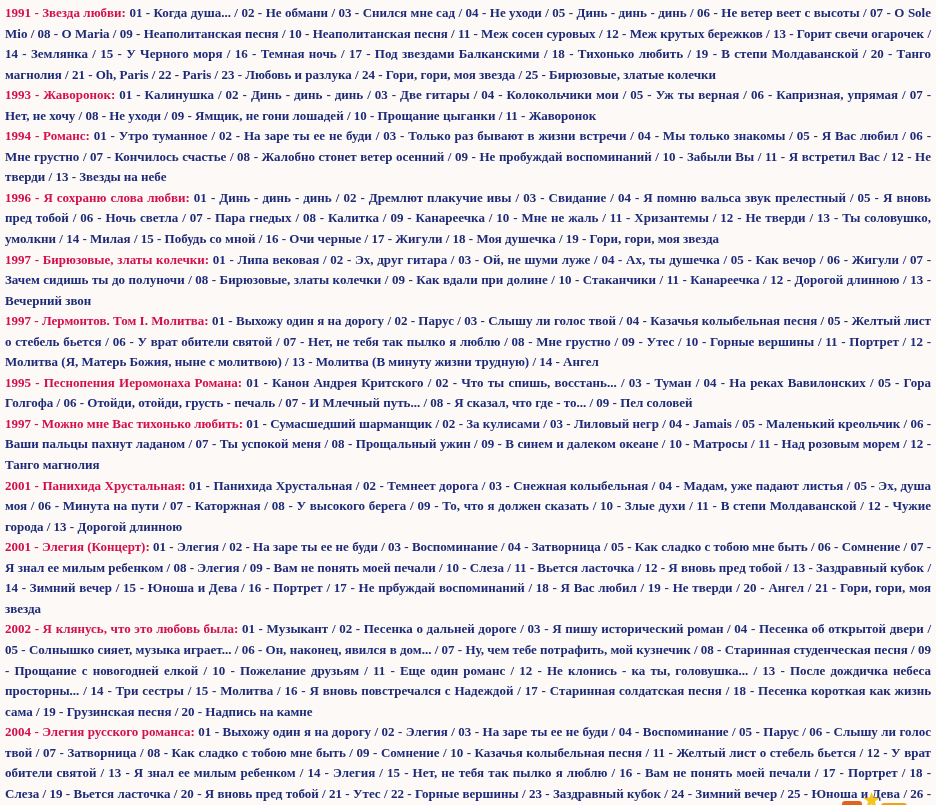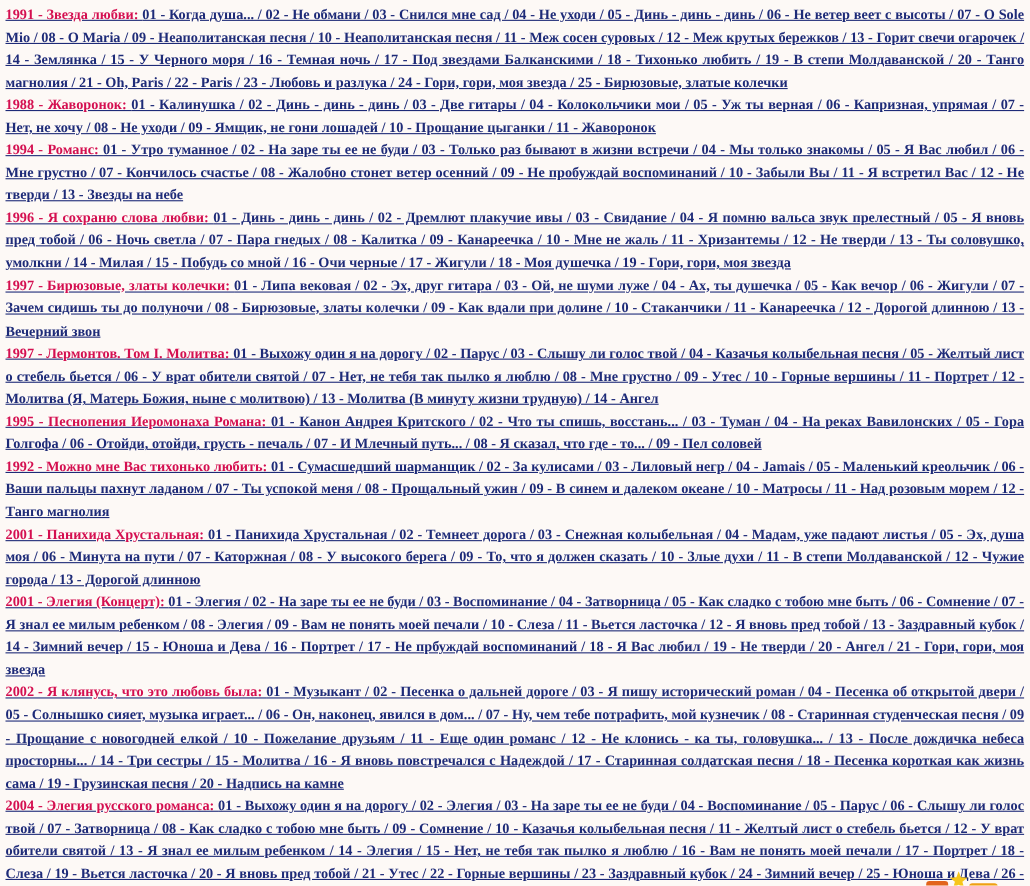--- a/index.html
+++ b/index.html
@@ -18,21 +18,20 @@
     padding: 3px 5px 0 5px;
     font-weight: bold;
     font-size: 13px;
     line-height: 20.55px;
     text-align: justify;
     color: #1e2b78;
   }
   .entry {
     margin: 0;
     padding: 0;
-    text-decoration: underline;
   }
   .hdr {
     color: #d40f50;
   }
   .tracks {
     color: #1e2b78;
   }
   
   .corner-art {
     position: absolute;
@@ -63,33 +62,33 @@
     background: #efa013;
     border-radius: 3px 3px 0 0;
   }
 </style>
 </head>
 <body>
 
 <div class="doc">
   <p class="entry"><span class="hdr">1991 - Звезда любви: </span><span class="tracks">01 - Когда душа... / 02 - Не обмани / 03 - Снился мне сад / 04 - Не уходи / 05 - Динь - динь - динь / 06 - Не ветер веет с высоты / 07 - O Sole Mio / 08 - O Maria / 09 - Неаполитанская песня / 10 - Неаполитанская песня / 11 - Меж сосен суровых / 12 - Меж крутых бережков / 13 - Горит свечи огарочек / 14 - Землянка / 15 - У Черного моря / 16 - Темная ночь / 17 - Под звездами Балканскими / 18 - Тихонько любить / 19 - В степи Молдаванской / 20 - Танго магнолия / 21 - Oh, Paris / 22 - Paris / 23 - Любовь и разлука / 24 - Гори, гори, моя звезда / 25 - Бирюзовые, златые колечки</span></p>
 
-  <p class="entry"><span class="hdr">1988 - Жаворонок: </span><span class="tracks">01 - Калинушка / 02 - Динь - динь - динь / 03 - Две гитары / 04 - Колокольчики мои / 05 - Уж ты верная / 06 - Капризная, упрямая / 07 - Нет, не хочу / 08 - Не уходи / 09 - Ямщик, не гони лошадей / 10 - Прощание цыганки / 11 - Жаворонок</span></p>
+  <p class="entry"><span class="hdr">1993 - Жаворонок: </span><span class="tracks">01 - Калинушка / 02 - Динь - динь - динь / 03 - Две гитары / 04 - Колокольчики мои / 05 - Уж ты верная / 06 - Капризная, упрямая / 07 - Нет, не хочу / 08 - Не уходи / 09 - Ямщик, не гони лошадей / 10 - Прощание цыганки / 11 - Жаворонок</span></p>
 
   <p class="entry"><span class="hdr">1994 - Романс: </span><span class="tracks">01 - Утро туманное / 02 - На заре ты ее не буди / 03 - Только раз бывают в жизни встречи / 04 - Мы только знакомы / 05 - Я Вас любил / 06 - Мне грустно / 07 - Кончилось счастье / 08 - Жалобно стонет ветер осенний / 09 - Не пробуждай воспоминаний / 10 - Забыли Вы / 11 - Я встретил Вас / 12 - Не тверди / 13 - Звезды на небе</span></p>
 
   <p class="entry"><span class="hdr">1996 - Я сохраню слова любви: </span><span class="tracks">01 - Динь - динь - динь / 02 - Дремлют плакучие ивы / 03 - Свидание / 04 - Я помню вальса звук прелестный / 05 - Я вновь пред тобой / 06 - Ночь светла / 07 - Пара гнедых / 08 - Калитка / 09 - Канареечка / 10 - Мне не жаль / 11 - Хризантемы / 12 - Не тверди / 13 - Ты соловушко, умолкни / 14 - Милая / 15 - Побудь со мной / 16 - Очи черные / 17 - Жигули / 18 - Моя душечка / 19 - Гори, гори, моя звезда</span></p>
 
   <p class="entry"><span class="hdr">1997 - Бирюзовые, златы колечки: </span><span class="tracks">01 - Липа вековая / 02 - Эх, друг гитара / 03 - Ой, не шуми луже / 04 - Ах, ты душечка / 05 - Как вечор / 06 - Жигули / 07 - Зачем сидишь ты до полуночи / 08 - Бирюзовые, златы колечки / 09 - Как вдали при долине / 10 - Стаканчики / 11 - Канареечка / 12 - Дорогой длинною / 13 - Вечерний звон</span></p>
 
   <p class="entry"><span class="hdr">1997 - Лермонтов. Том I. Молитва: </span><span class="tracks">01 - Выхожу один я на дорогу / 02 - Парус / 03 - Слышу ли голос твой / 04 - Казачья колыбельная песня / 05 - Желтый лист о стебель бьется / 06 - У врат обители святой / 07 - Нет, не тебя так пылко я люблю / 08 - Мне грустно / 09 - Утес / 10 - Горные вершины / 11 - Портрет / 12 - Молитва (Я, Матерь Божия, ныне с молитвою) / 13 - Молитва (В минуту жизни трудную) / 14 - Ангел</span></p>
 
   <p class="entry"><span class="hdr">1995 - Песнопения Иеромонаха Романа: </span><span class="tracks">01 - Канон Андрея Критского / 02 - Что ты спишь, восстань... / 03 - Туман / 04 - На реках Вавилонских / 05 - Гора Голгофа / 06 - Отойди, отойди, грусть - печаль / 07 - И Млечный путь... / 08 - Я сказал, что где - то... / 09 - Пел соловей</span></p>
 
-  <p class="entry"><span class="hdr">1992 - Можно мне Вас тихонько любить: </span><span class="tracks">01 - Сумасшедший шарманщик / 02 - За кулисами / 03 - Лиловый негр / 04 - Jamais / 05 - Маленький креольчик / 06 - Ваши пальцы пахнут ладаном / 07 - Ты успокой меня / 08 - Прощальный ужин / 09 - В синем и далеком океане / 10 - Матросы / 11 - Над розовым морем / 12 - Танго магнолия</span></p>
+  <p class="entry"><span class="hdr">1997 - Можно мне Вас тихонько любить: </span><span class="tracks">01 - Сумасшедший шарманщик / 02 - За кулисами / 03 - Лиловый негр / 04 - Jamais / 05 - Маленький креольчик / 06 - Ваши пальцы пахнут ладаном / 07 - Ты успокой меня / 08 - Прощальный ужин / 09 - В синем и далеком океане / 10 - Матросы / 11 - Над розовым морем / 12 - Танго магнолия</span></p>
 
   <p class="entry"><span class="hdr">2001 - Панихида Хрустальная: </span><span class="tracks">01 - Панихида Хрустальная / 02 - Темнеет дорога / 03 - Снежная колыбельная / 04 - Мадам, уже падают листья / 05 - Эх, душа моя / 06 - Минута на пути / 07 - Каторжная / 08 - У высокого берега / 09 - То, что я должен сказать / 10 - Злые духи / 11 - В степи Молдаванской / 12 - Чужие города / 13 - Дорогой длинною</span></p>
 
   <p class="entry"><span class="hdr">2001 - Элегия (Концерт): </span><span class="tracks">01 - Элегия / 02 - На заре ты ее не буди / 03 - Воспоминание / 04 - Затворница / 05 - Как сладко с тобою мне быть / 06 - Сомнение / 07 - Я знал ее милым ребенком / 08 - Элегия / 09 - Вам не понять моей печали / 10 - Слеза / 11 - Вьется ласточка / 12 - Я вновь пред тобой / 13 - Заздравный кубок / 14 - Зимний вечер / 15 - Юноша и Дева / 16 - Портрет / 17 - Не прбуждай воспоминаний / 18 - Я Вас любил / 19 - Не тверди / 20 - Ангел / 21 - Гори, гори, моя звезда</span></p>
 
   <p class="entry"><span class="hdr">2002 - Я клянусь, что это любовь была: </span><span class="tracks">01 - Музыкант / 02 - Песенка о дальней дороге / 03 - Я пишу исторический роман / 04 - Песенка об открытой двери / 05 - Солнышко сияет, музыка играет... / 06 - Он, наконец, явился в дом... / 07 - Ну, чем тебе потрафить, мой кузнечик / 08 - Старинная студенческая песня / 09 - Прощание с новогодней елкой / 10 - Пожелание друзьям / 11 - Еще один романс / 12 - Не клонись - ка ты, головушка... / 13 - После дождичка небеса просторны... / 14 - Три сестры / 15 - Молитва / 16 - Я вновь повстречался с Надеждой / 17 - Старинная солдатская песня / 18 - Песенка короткая как жизнь сама / 19 - Грузинская песня / 20 - Надпись на камне</span></p>
 
   <p class="entry"><span class="hdr">2004 - Элегия русского романса: </span><span class="tracks">01 - Выхожу один я на дорогу / 02 - Элегия / 03 - На заре ты ее не буди / 04 - Воспоминание / 05 - Парус / 06 - Слышу ли голос твой / 07 - Затворница / 08 - Как сладко с тобою мне быть / 09 - Сомнение / 10 - Казачья колыбельная песня / 11 - Желтый лист о стебель бьется / 12 - У врат обители святой / 13 - Я знал ее милым ребенком / 14 - Элегия / 15 - Нет, не тебя так пылко я люблю / 16 - Вам не понять моей печали / 17 - Портрет / 18 - Слеза / 19 - Вьется ласточка / 20 - Я вновь пред тобой / 21 - Утес / 22 - Горные вершины / 23 - Заздравный кубок / 24 - Зимний вечер / 25 - Юноша и Дева / 26 - Молитва (Я, Матерь Божия, ныне с молитвою) / 27 - Молитва (В минуту жизни трудную) / 28 - Не пробуждай воспоминаний / 29 - Я Вас любил / 30 - Ангел</span></p>
 
 </div>

